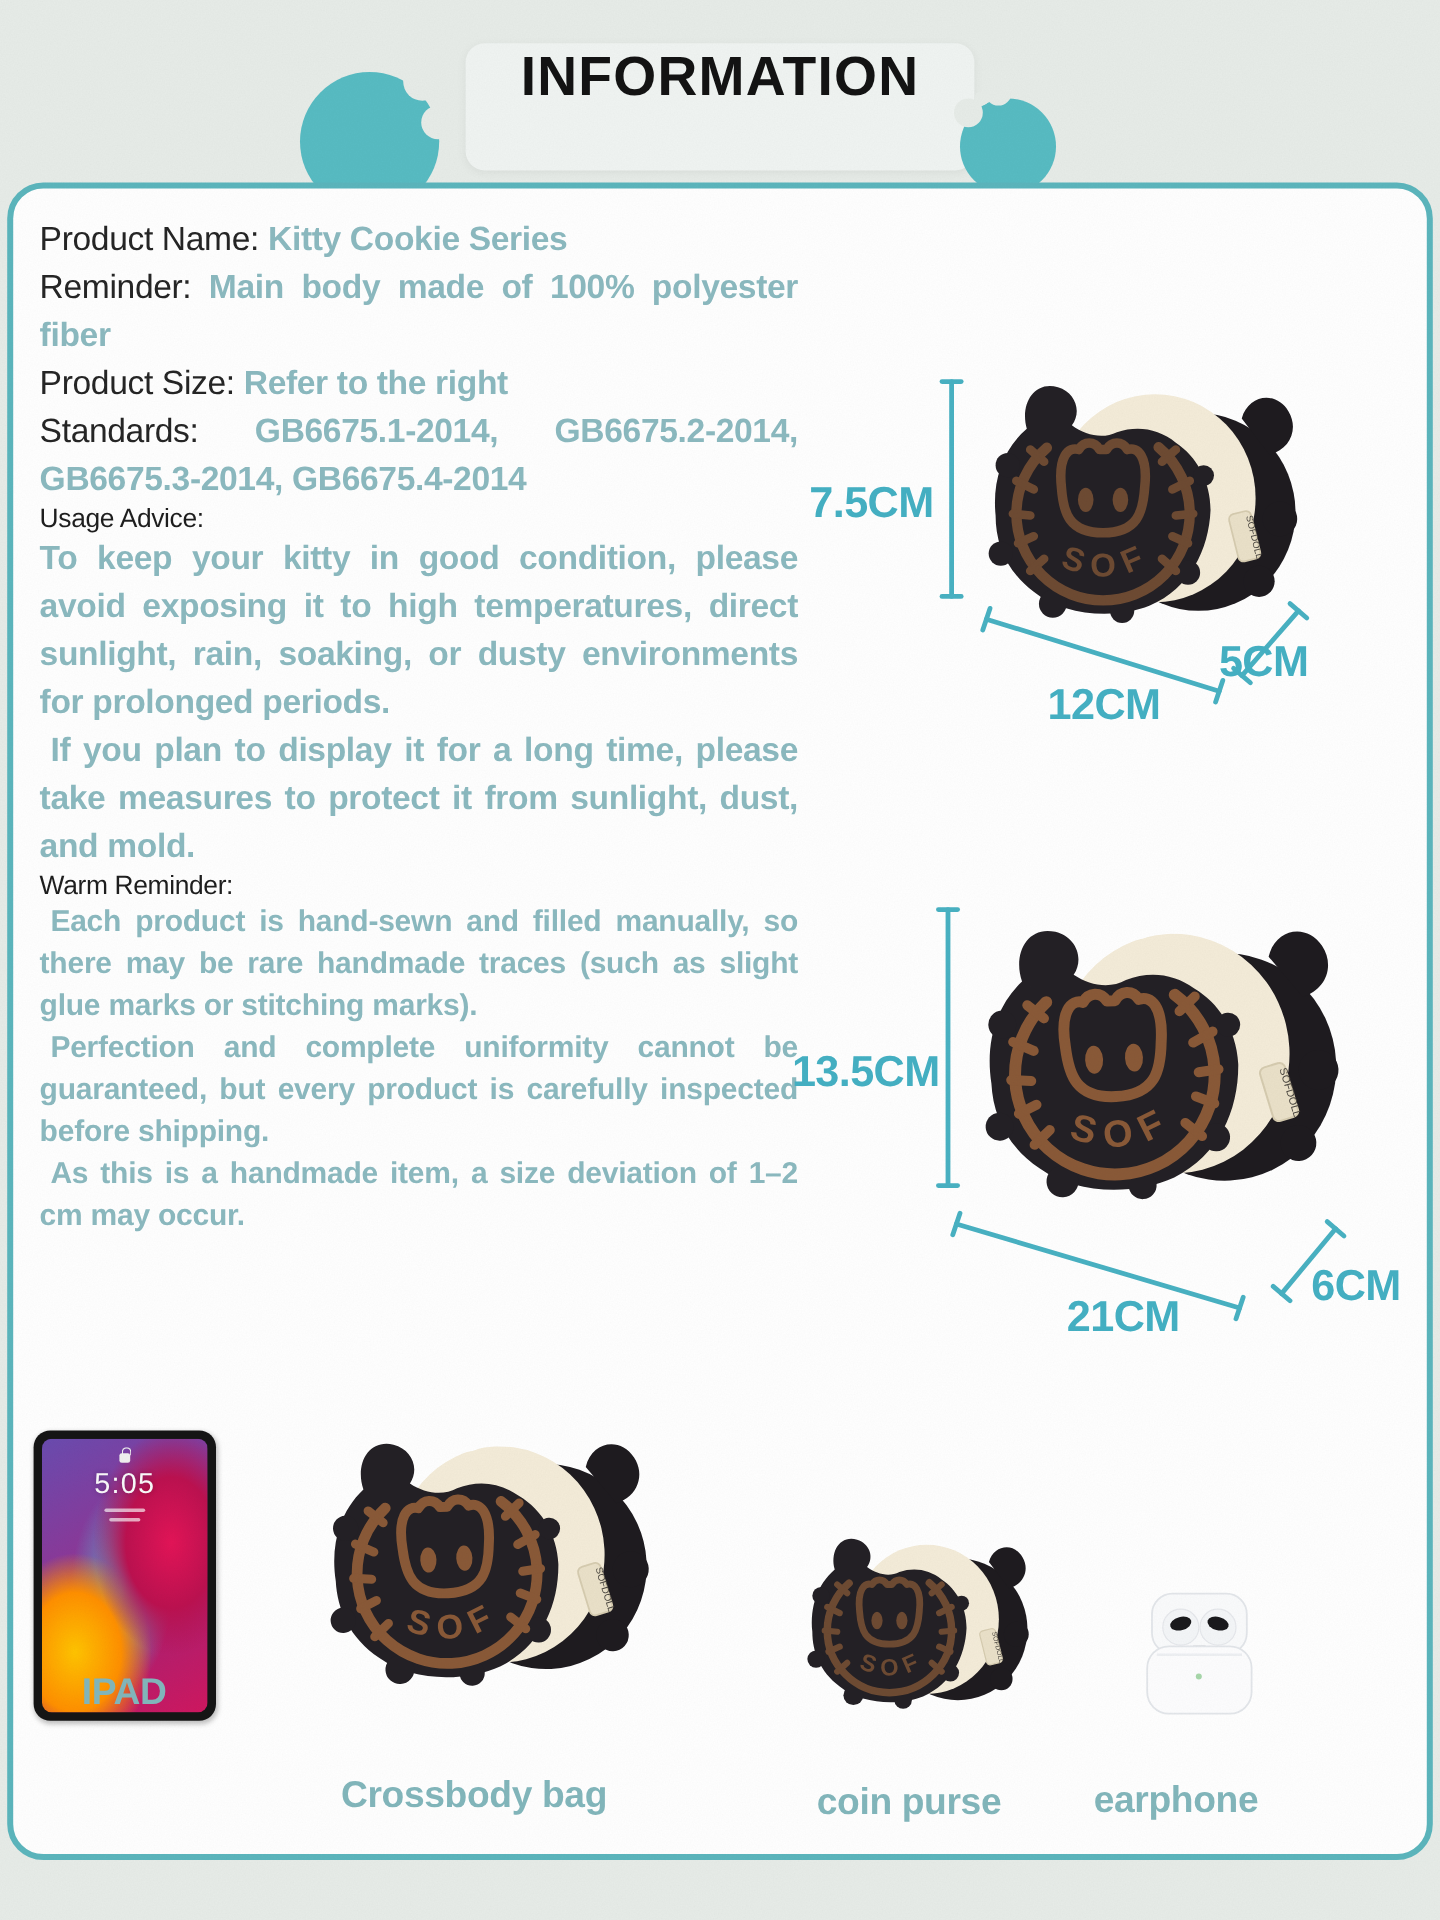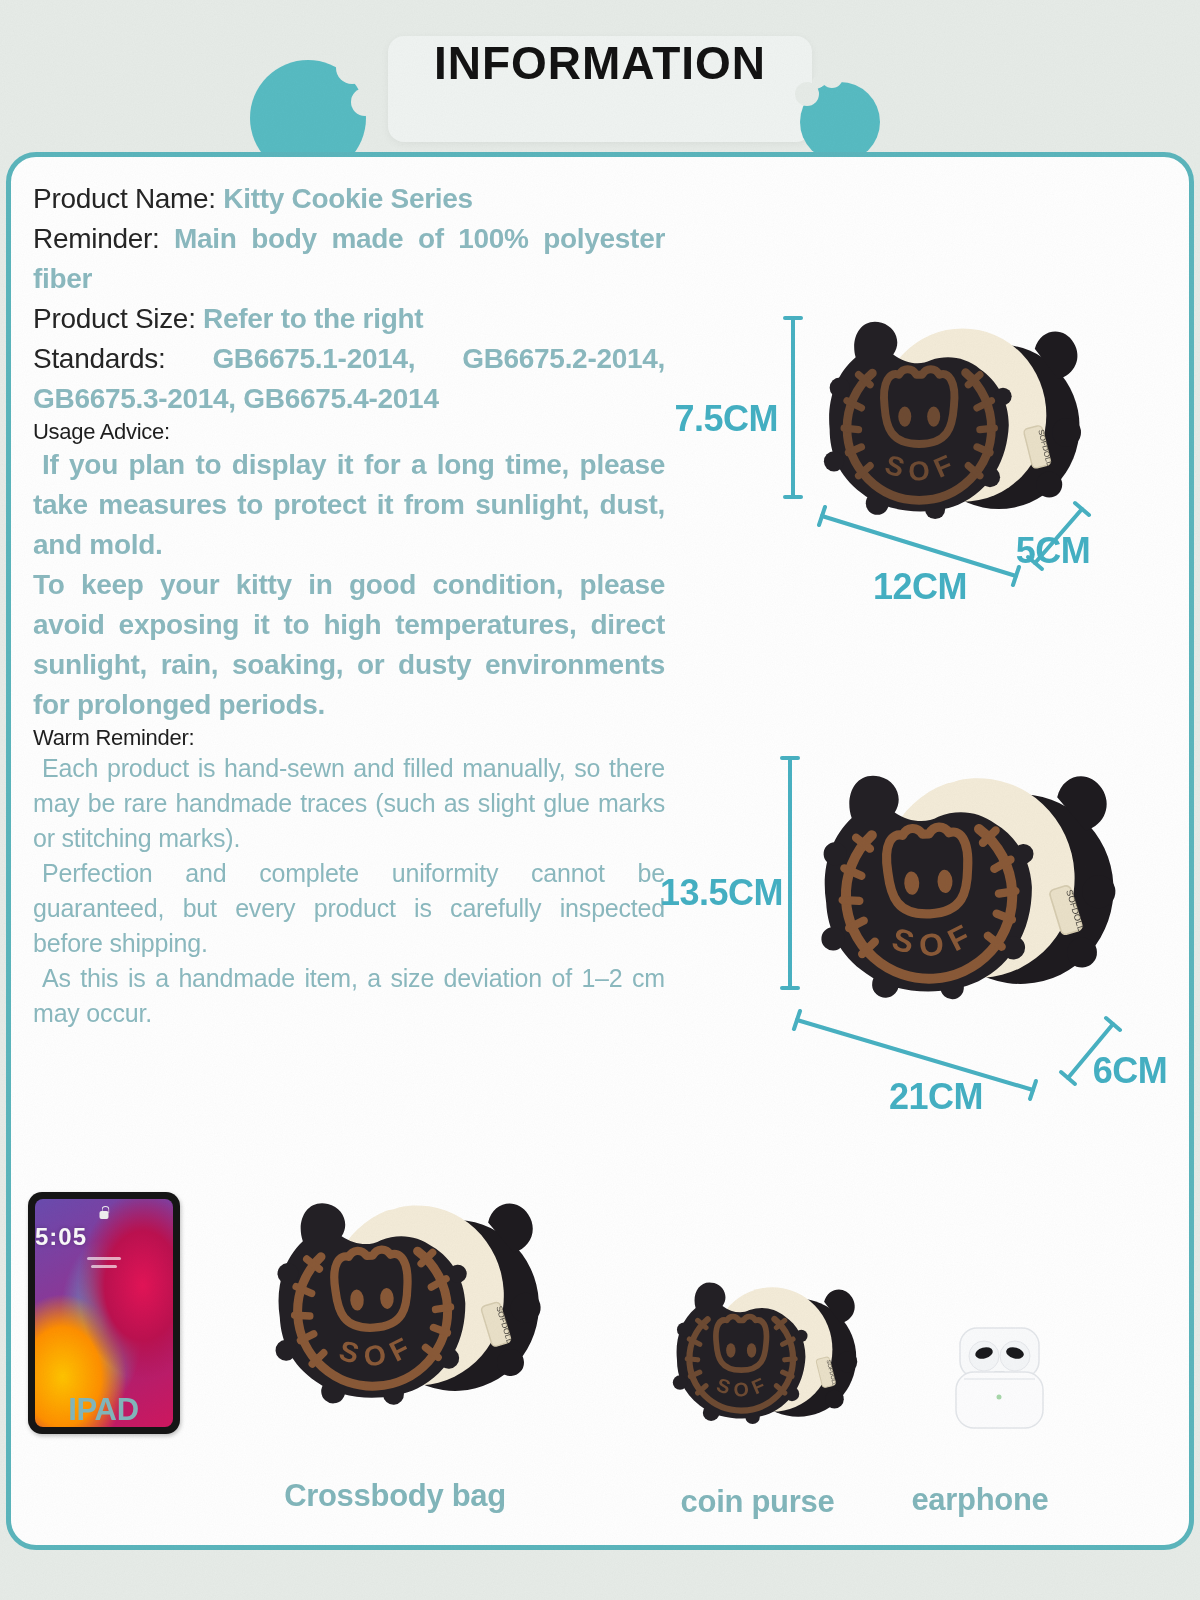--- a/index.html
+++ b/index.html
@@ -39,21 +39,21 @@
   }
   .textcol p{margin:0;}
   .info-p{font-size:28px;line-height:40px;text-align:justify;letter-spacing:-0.3px;}
   .lbl{font-weight:400;color:#262626;}
   .val{font-weight:700;color:var(--teal-text);}
   .sec-h{font-size:22px;font-weight:400;color:#1f1f1f;letter-spacing:-0.3px;}
   .h-usage{margin:28px 0 4px;}
   .h-reminder{margin:22px 0 6px;}
   .usage-p{font-size:28px;line-height:40px;font-weight:700;color:var(--teal-text);
     text-align:justify;letter-spacing:-0.3px;}
-  .reminder-p{font-size:25px;line-height:35px;font-weight:400;color:var(--teal-text);
+  .reminder-p{font-size:25px;line-height:35px;font-weight:700;color:var(--teal-text);
     text-align:justify;letter-spacing:-0.2px;}
   .ind{text-indent:9px;}
 
   
   .plush{position:absolute;overflow:visible;}
 
   
   .dims{position:absolute;left:0;top:0;pointer-events:none;}
   .dim-label{
     position:absolute;font-size:36px;font-weight:700;color:var(--dim-teal);
@@ -82,22 +82,22 @@
   }
   .ipad-lock{
     position:absolute;left:50%;top:12px;transform:translateX(-50%);
     width:9px;height:8px;background:#f0f0f0;border-radius:2px;
   }
   .ipad-lock::before{
     content:"";position:absolute;left:1.5px;top:-5px;width:6px;height:6px;
     border:1.5px solid #f0f0f0;border-bottom:none;border-radius:4px 4px 0 0;
   }
   .ipad-time{
-    position:absolute;left:0;right:0;top:24px;
-    color:#fafafa;font-size:24px;font-weight:700;letter-spacing:1px;
+    position:absolute;left:0;right:0;top:24px;text-align:center;
+    color:#fafafa;font-size:24px;font-weight:400;letter-spacing:1px;
     text-shadow:0 0 4px rgba(0,0,0,0.25);
   }
   .ipad-date-1,.ipad-date-2{
     position:absolute;left:50%;transform:translateX(-50%);
     height:3px;background:rgba(255,255,255,0.65);border-radius:2px;
   }
   .ipad-date-1{top:58px;width:34px;}
   .ipad-date-2{top:66px;width:26px;}
   .earphone{position:absolute;left:942px;top:1322px;}
 
@@ -190,22 +190,22 @@
       <p class="info-p">
         <span class="lbl">Product Size:</span>
         <span class="val">Refer to the right</span>
       </p>
       <p class="info-p">
         <span class="lbl">Standards:</span>
         <span class="val">GB6675.1-2014, GB6675.2-2014, GB6675.3-2014, GB6675.4-2014</span>
       </p>
 
       <p class="sec-h h-usage">Usage Advice:</p>
+      <p class="usage-p">To keep your kitty in good condition, please avoid exposing it to high temperatures, direct sunlight, rain, soaking, or dusty environments for prolonged periods.</p>
       <p class="usage-p ind">If you plan to display it for a long time, please take measures to protect it from sunlight, dust, and mold.</p>
-      <p class="usage-p">To keep your kitty in good condition, please avoid exposing it to high temperatures, direct sunlight, rain, soaking, or dusty environments for prolonged periods.</p>
 
       <p class="sec-h h-reminder">Warm Reminder:</p>
       <p class="reminder-p ind">Each product is hand-sewn and filled manually, so there may be rare handmade traces (such as slight glue marks or stitching marks).</p>
       <p class="reminder-p ind">Perfection and complete uniformity cannot be guaranteed, but every product is carefully inspected before shipping.</p>
       <p class="reminder-p ind">As this is a handmade item, a size deviation of 1–2 cm may occur.</p>
     </div>
   </div>
 
   <svg class="plush" style="left:792px;top:288px" width="318" height="260" viewBox="0 0 220 180">
     <use href="#cookieSym" style="color:#6e4b33"></use>

